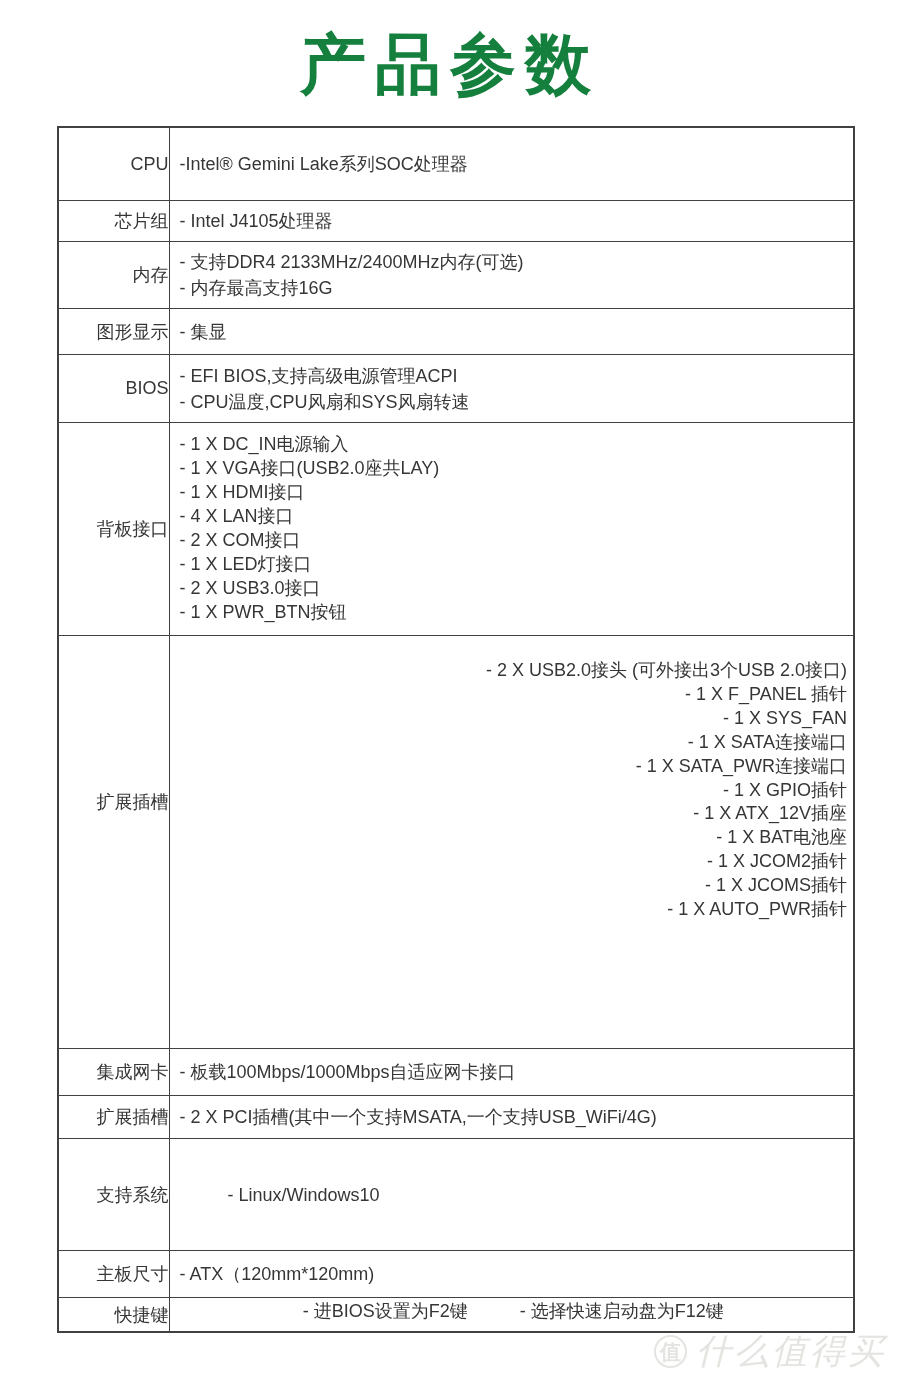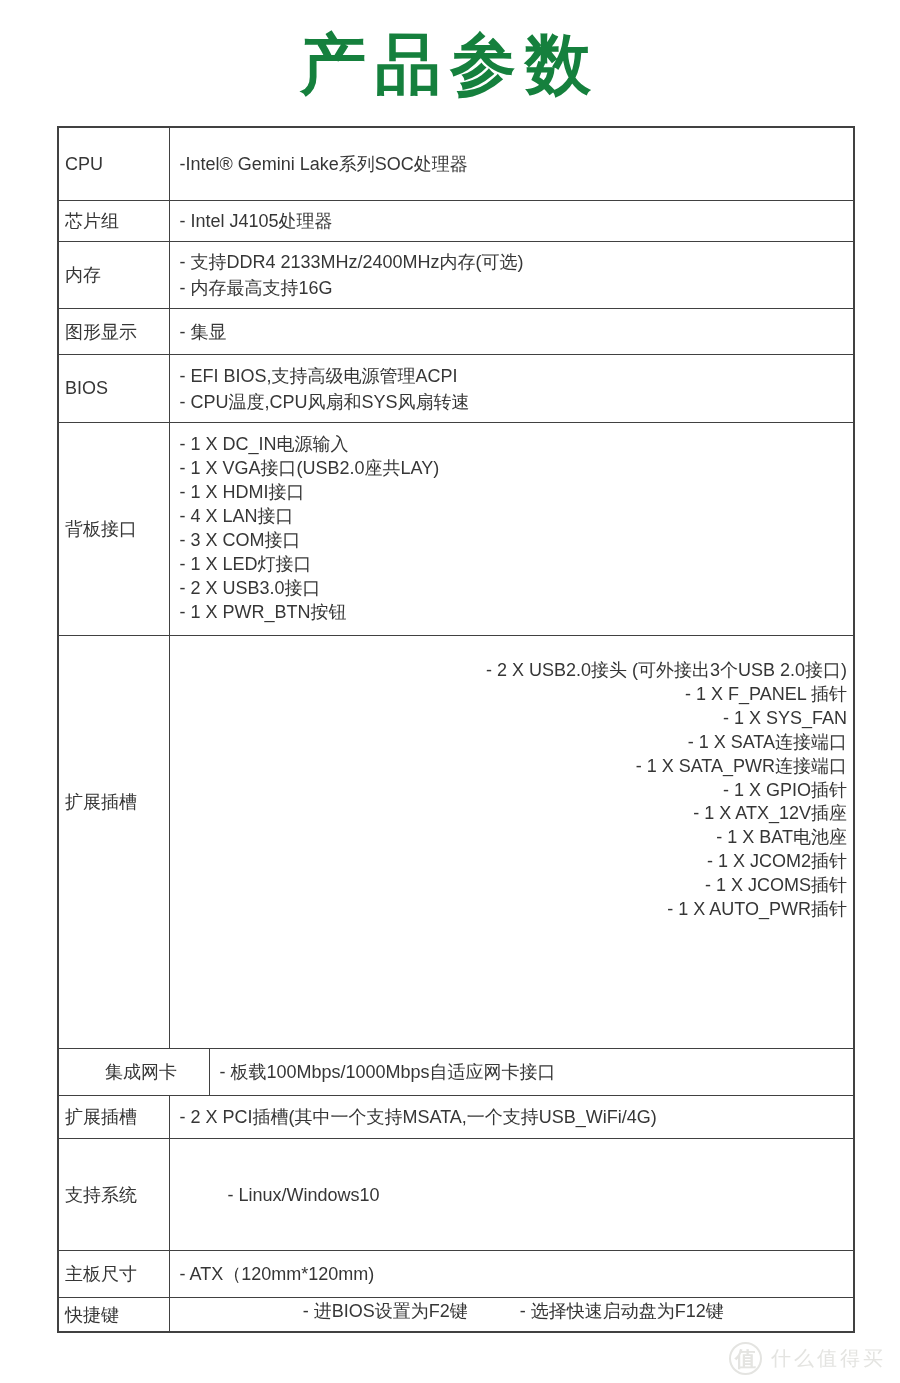--- a/index.html
+++ b/index.html
@@ -12,21 +12,21 @@
     margin:18px 0 0 0;text-align:center;
     font-size:66px;font-weight:900;letter-spacing:9px;color:#15803d;
     line-height:92px;height:92px;
   }
   .spec-table{
     position:absolute;left:57px;top:126px;width:798px;
     border:2px solid #414141;box-sizing:border-box;background:#fff;
   }
   .row{display:flex;box-sizing:border-box;border-top:1.5px solid #414141;}
   .row:first-child{border-top:none;}
-  .cell{box-sizing:border-box;font-size:18px;}
+  .cell{box-sizing:border-box;font-size:18px;justify-content:flex-end;}
   .cell.label{
     flex:0 0 110.5px;border-right:1.5px solid #414141;
     display:flex;align-items:center;padding-left:6px;
   }
   .label-text{display:inline-block;}
   .cell.value{
     flex:1;display:flex;flex-direction:column;justify-content:center;
     padding-left:10px;padding-right:6px;
   }
   .line{line-height:26px;white-space:nowrap;}
@@ -37,21 +37,21 @@
   .watermark{
     position:absolute;right:14px;bottom:8px;
     display:flex;align-items:center;gap:9px;
     color:#e4e4e1;user-select:none;
   }
   .wm-badge{
     width:33px;height:33px;border:2.5px solid #e4e4e1;border-radius:50%;
     display:flex;align-items:center;justify-content:center;
     font-size:21px;font-weight:700;box-sizing:border-box;
   }
-  .wm-text{font-size:20px;letter-spacing:3px;font-weight:500;}
+  .wm-text{font-size:35px;letter-spacing:3px;font-weight:500;font-style:italic;}
 </style>
 </head>
 <body>
 
 <div class="title">产品参数</div>
 
 <div class="spec-table">
     <div class="row" style="height: 72px;">
       <div class="cell label">
         <span class="label-text">CPU</span>
@@ -96,21 +96,21 @@
     </div>
     <div class="row list" style="height: 213px;">
       <div class="cell label">
         <span class="label-text">背板接口</span>
       </div>
       <div class="cell value">
         <div class="line">- 1 X DC_IN电源输入</div>
         <div class="line">- 1 X VGA接口(USB2.0座共LAY)</div>
         <div class="line">- 1 X HDMI接口</div>
         <div class="line">- 4 X LAN接口</div>
-        <div class="line">- 3 X COM接口</div>
+        <div class="line">- 2 X COM接口</div>
         <div class="line">- 1 X LED灯接口</div>
         <div class="line">- 2 X USB3.0接口</div>
         <div class="line">- 1 X PWR_BTN按钮</div>
       </div>
     </div>
     <div class="row list tall" style="height: 413px;">
       <div class="cell label">
         <span class="label-text">扩展插槽</span>
       </div>
       <div class="cell value">
@@ -120,21 +120,21 @@
         <div class="line">- 1 X SATA连接端口</div>
         <div class="line">- 1 X SATA_PWR连接端口</div>
         <div class="line">- 1 X GPIO插针</div>
         <div class="line">- 1 X ATX_12V插座</div>
         <div class="line">- 1 X BAT电池座</div>
         <div class="line">- 1 X JCOM2插针</div>
         <div class="line">- 1 X JCOMS插针</div>
         <div class="line">- 1 X AUTO_PWR插针</div>
       </div>
     </div>
-    <div class="row" style="height: 47px; padding-left: 40px;">
+    <div class="row" style="height: 47px;">
       <div class="cell label">
         <span class="label-text">集成网卡</span>
       </div>
       <div class="cell value">
         <div class="line">- 板载100Mbps/1000Mbps自适应网卡接口</div>
       </div>
     </div>
     <div class="row" style="height: 43px;">
       <div class="cell label">
         <span class="label-text">扩展插槽</span>

